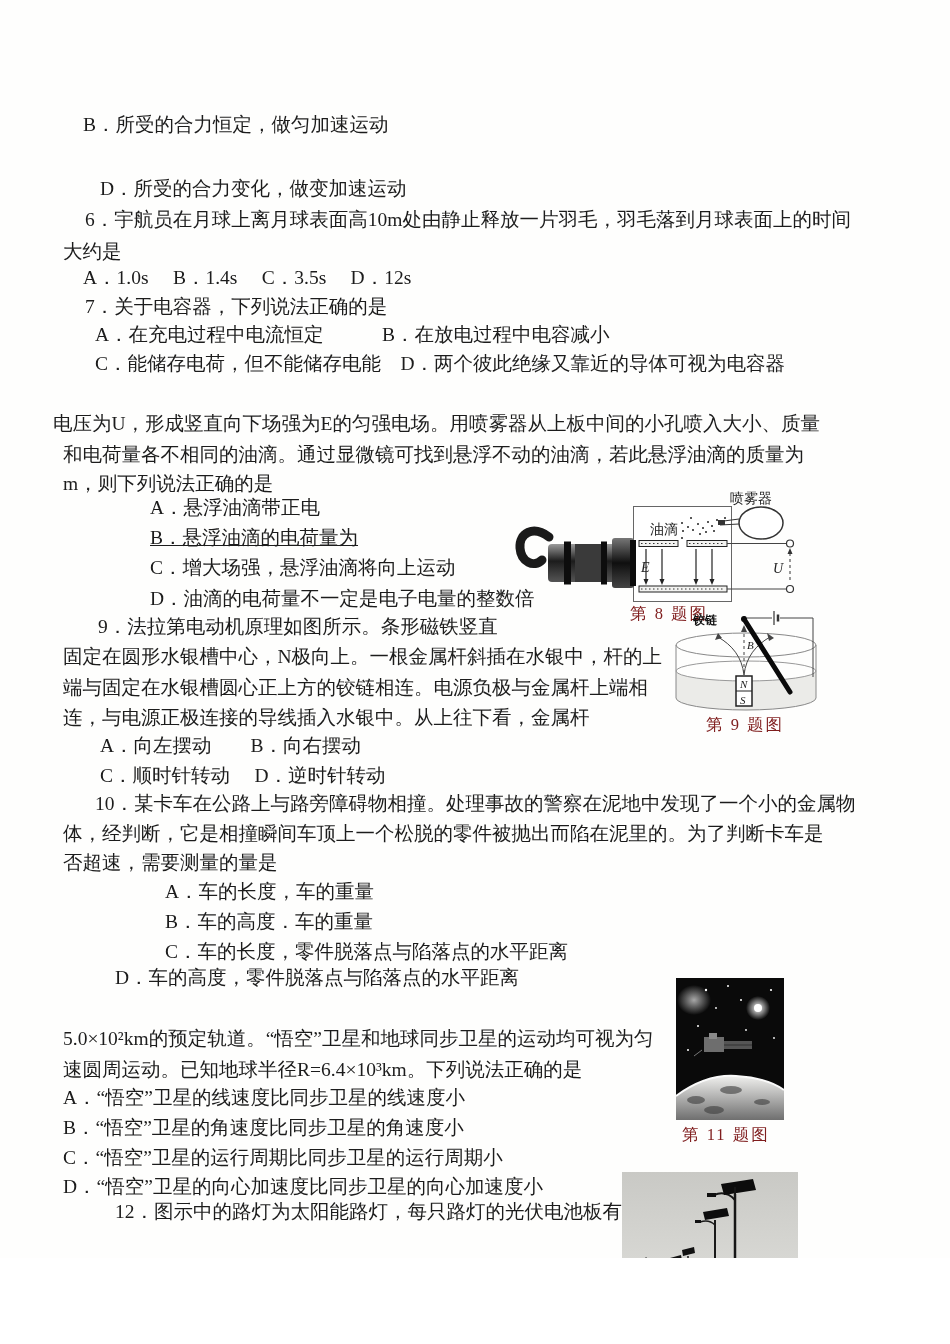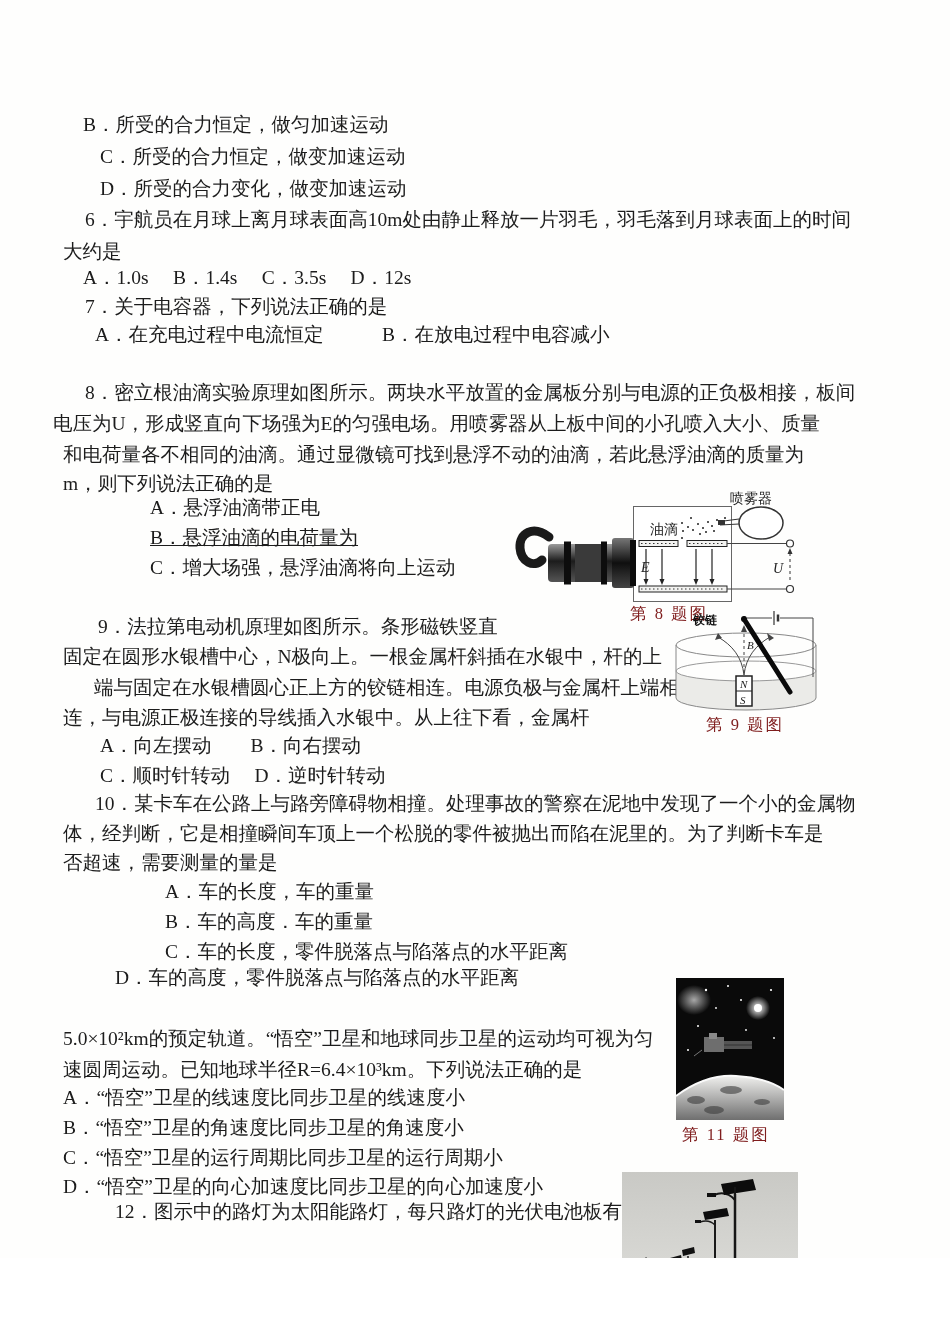--- a/index.html
+++ b/index.html
@@ -17,37 +17,37 @@
   .svglabel-sm{font-size:12px;fill:#111;font-weight:bold;}
   .ital{font-style:italic;font-size:14px;fill:#222;}
   .ital-sm{font-style:italic;font-size:11px;fill:#222;}
 </style>
 </head>
 <body>
 
 <div class="page">
 
   <div class="ln" style="left:83px;top:113px;">B．所受的合力恒定，做匀加速运动</div>
-  <div class="ln" style="left:100px;top:145px;">C．所受的合力恒定，做变加速运动</div>
   <div class="ln" style="left:100px;top:177px;">D．所受的合力变化，做变加速运动</div>
 
   <div class="ln" style="left:85px;top:208px;">6．宇航员在月球上离月球表面高10m处由静止释放一片羽毛，羽毛落到月球表面上的时间</div>
   <div class="ln" style="left:63px;top:240px;">大约是</div>
   <div class="ln" style="left:83px;top:266px;">A．1.0s　 B．1.4s　 C．3.5s　 D．12s</div>
 
   <div class="ln" style="left:85px;top:295px;">7．关于电容器，下列说法正确的是</div>
   <div class="ln" style="left:95px;top:323px;">A．在充电过程中电流恒定　　　B．在放电过程中电容减小</div>
-
-  <div class="ln" style="left:85px;top:381px;">8．密立根油滴实验原理如图所示。两块水平放置的金属板分别与电源的正负极相接，板间</div>
+  <div class="ln" style="left:95px;top:352px;">C．能储存电荷，但不能储存电能　D．两个彼此绝缘又靠近的导体可视为电容器</div>
+
   <div class="ln" style="left:53px;top:412px;">电压为U，形成竖直向下场强为E的匀强电场。用喷雾器从上板中间的小孔喷入大小、质量</div>
   <div class="ln" style="left:63px;top:443px;">和电荷量各不相同的油滴。通过显微镜可找到悬浮不动的油滴，若此悬浮油滴的质量为</div>
   <div class="ln" style="left:63px;top:472px;">m，则下列说法正确的是</div>
   <div class="ln" style="left:150px;top:496px;">A．悬浮油滴带正电</div>
   <div class="ln" style="left:150px;top:526px;text-decoration:underline;">B．悬浮油滴的电荷量为</div>
   <div class="ln" style="left:150px;top:556px;">C．增大场强，悬浮油滴将向上运动</div>
+  <div class="ln" style="left:150px;top:587px;">D．油滴的电荷量不一定是电子电量的整数倍</div>
 
   <svg style="left:515px;top:487px;" width="290" height="140" viewBox="0 0 290 140">
     <defs>
       <linearGradient id="barrelGrad" x1="0" y1="0" x2="0" y2="1">
         <stop offset="0" stop-color="#9a9a9a"></stop>
           <stop offset="0.45" stop-color="#1c1c1c"></stop>
           <stop offset="1" stop-color="#555"></stop>
       </linearGradient>
       <linearGradient id="barrelGrad2" x1="0" y1="0" x2="0" y2="1">
         <stop offset="0" stop-color="#777"></stop>
@@ -128,21 +128,21 @@
     <circle cx="275" cy="56.5" r="3.5" fill="#fff" stroke="#333" stroke-width="1.2"></circle>
     <circle cx="275" cy="102" r="3.5" fill="#fff" stroke="#333" stroke-width="1.2"></circle>
     <line x1="275" y1="66" x2="275" y2="96" stroke="#333" stroke-width="1" stroke-dasharray="3,3"></line>
     <polygon points="272.5,67 277.5,67 275,61" fill="#333"></polygon>
     <text x="258" y="86" class="ital">U</text>
   </svg>
   <div class="cap" style="left:630px;top:603px;">第 8 题图</div>
 
   <div class="ln" style="left:98px;top:615px;">9．法拉第电动机原理如图所示。条形磁铁竖直</div>
   <div class="ln" style="left:63px;top:645px;">固定在圆形水银槽中心，N极向上。一根金属杆斜插在水银中，杆的上</div>
-  <div class="ln" style="left:63px;top:676px;margin-left:31px;">端与固定在水银槽圆心正上方的铰链相连。电源负极与金属杆上端相</div>
+  <div class="ln" style="left:63px;top:676px;">端与固定在水银槽圆心正上方的铰链相连。电源负极与金属杆上端相</div>
   <div class="ln" style="left:63px;top:706px;">连，与电源正极连接的导线插入水银中。从上往下看，金属杆</div>
   <div class="ln" style="left:100px;top:734px;">A．向左摆动　　B．向右摆动</div>
   <div class="ln" style="left:100px;top:764px;">C．顺时针转动　 D．逆时针转动</div>
 
   <svg style="left:660px;top:605px;" width="172" height="112" viewBox="0 0 172 112">
 
     <path d="M16,66 L16,93 A70,12 0 0 0 156,93 L156,66 A70,10 0 0 1 16,66 Z" fill="#ebebe8" stroke="none"></path>
     <ellipse cx="86" cy="40" rx="70" ry="12" fill="none" stroke="#888" stroke-width="1"></ellipse>
     <line x1="16" y1="40" x2="16" y2="93" stroke="#888" stroke-width="1"></line>
     <line x1="156" y1="40" x2="156" y2="93" stroke="#888" stroke-width="1"></line>

